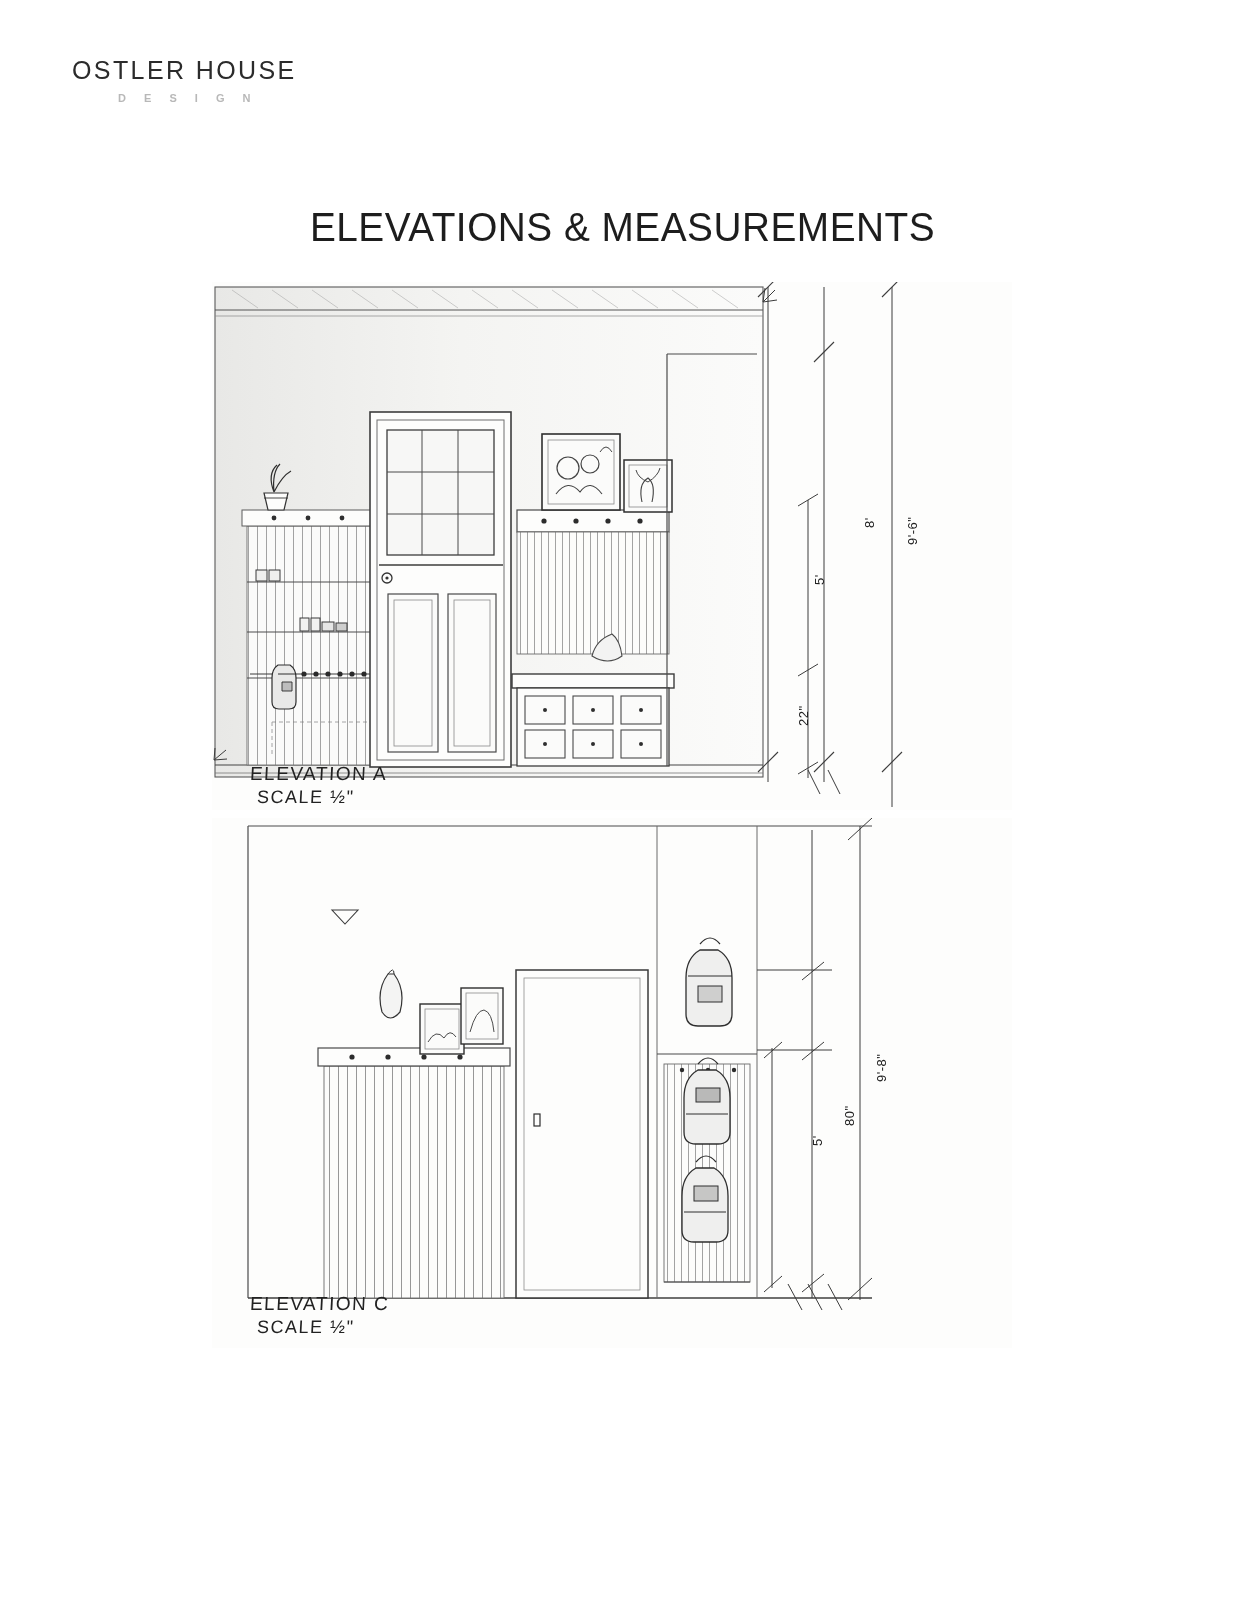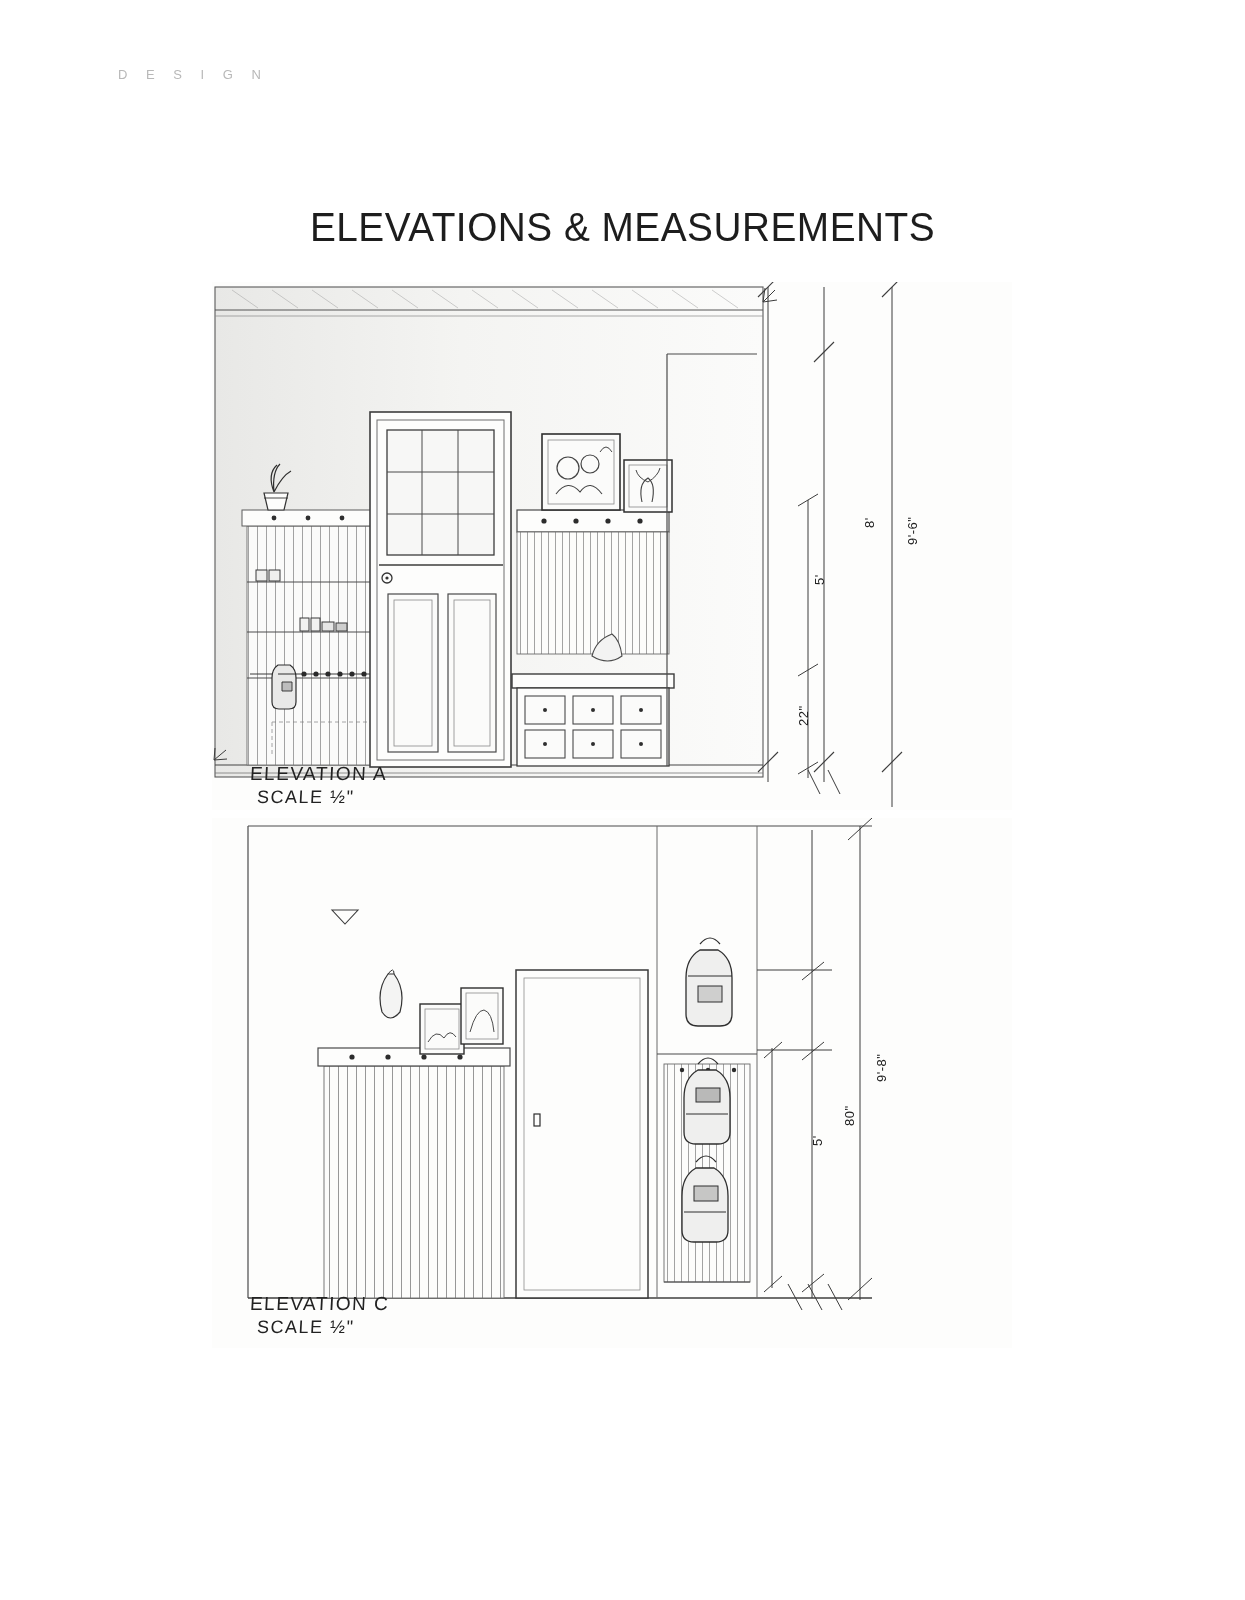--- a/index.html
+++ b/index.html
@@ -27,24 +27,24 @@
     font-family: "Liberation Sans", sans-serif;
     font-size: 25px;
     letter-spacing: 2.4px;
     color: #2b2b2b;
     font-weight: 400;
     line-height: 1;
   }
   .brand-sub {
     margin-top: 9px;
     margin-left: 46px;
-    font-size: 13px;
+    font-size: 11px;
     letter-spacing: 7.5px;
     color: #b8b8b8;
-    font-weight: 400;
+    font-weight: 700;
   }
 
   
   .page-title {
     position: absolute;
     left: 0;
     top: 205px;
     width: 1245px;
     text-align: center;
     font-size: 40px;
@@ -102,20 +102,21 @@
     color: #222;
     letter-spacing: 0.5px;
     white-space: nowrap;
   }
   .vert { transform: rotate(-90deg); transform-origin: left top; }
 </style>
 </head>
 <body>
 
 <div class="brand">
+  <div class="brand-name">OSTLER HOUSE</div>
   <div class="brand-sub">D E S I G N</div>
 </div>
 
 <div class="page-title">ELEVATIONS &amp; MEASUREMENTS</div>
 
 <div class="sheet" id="elevation-a">
 <svg width="800" height="528" viewBox="0 0 800 528" xmlns="http://www.w3.org/2000/svg">
   <defs>
     <pattern id="beadA" width="9" height="8" patternUnits="userSpaceOnUse">
       <rect width="9" height="8" fill="#fbfbfa"></rect>

